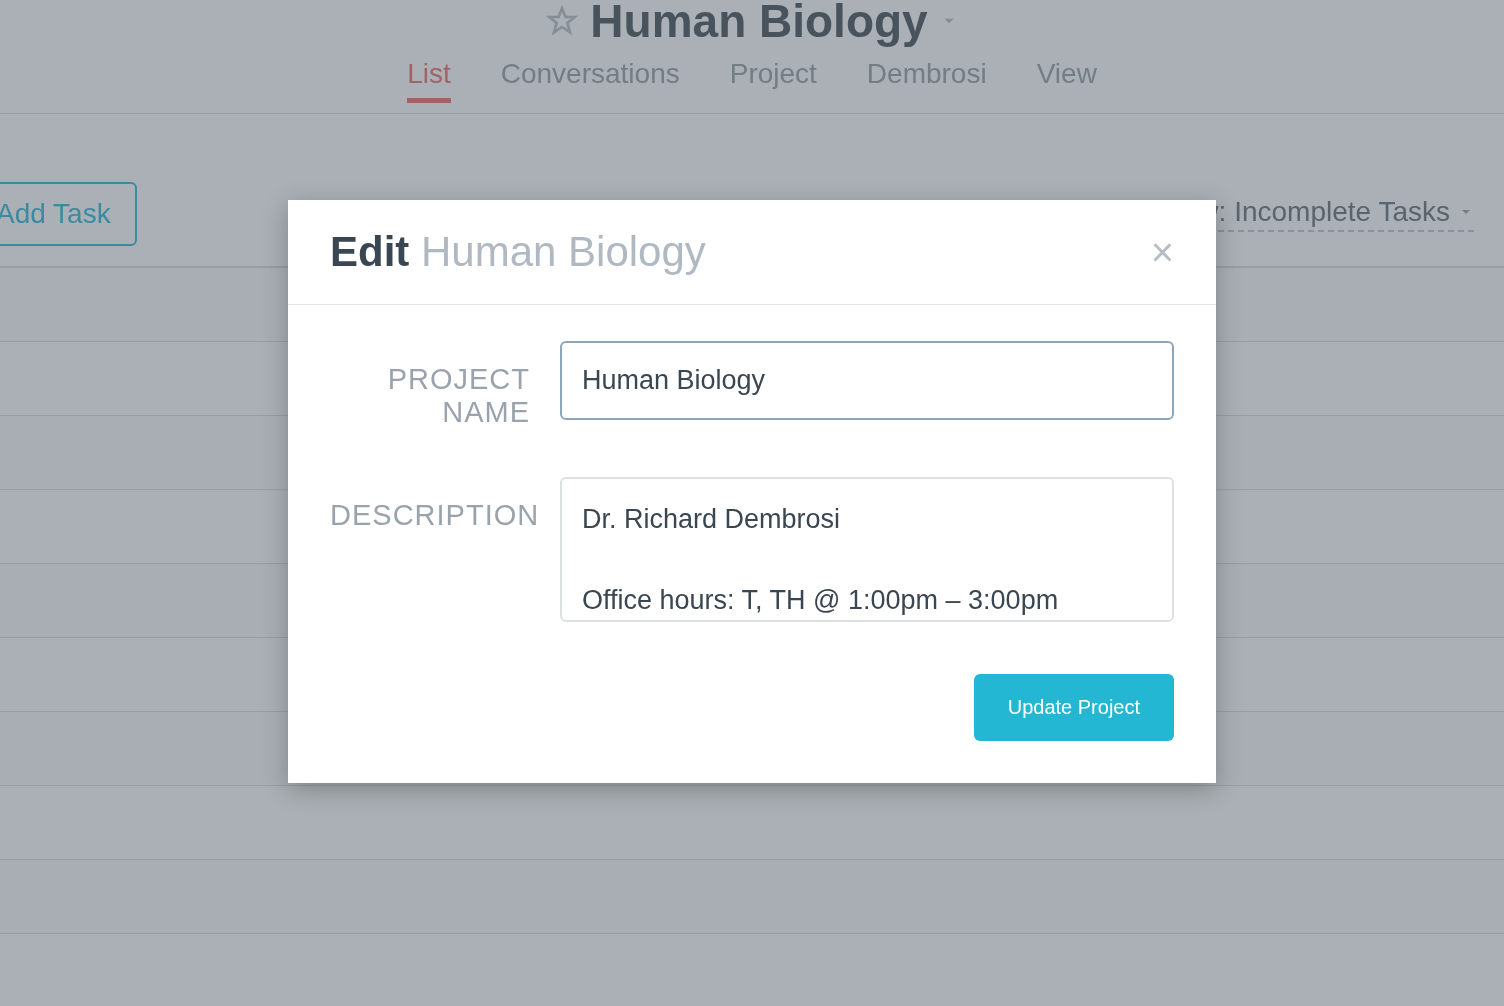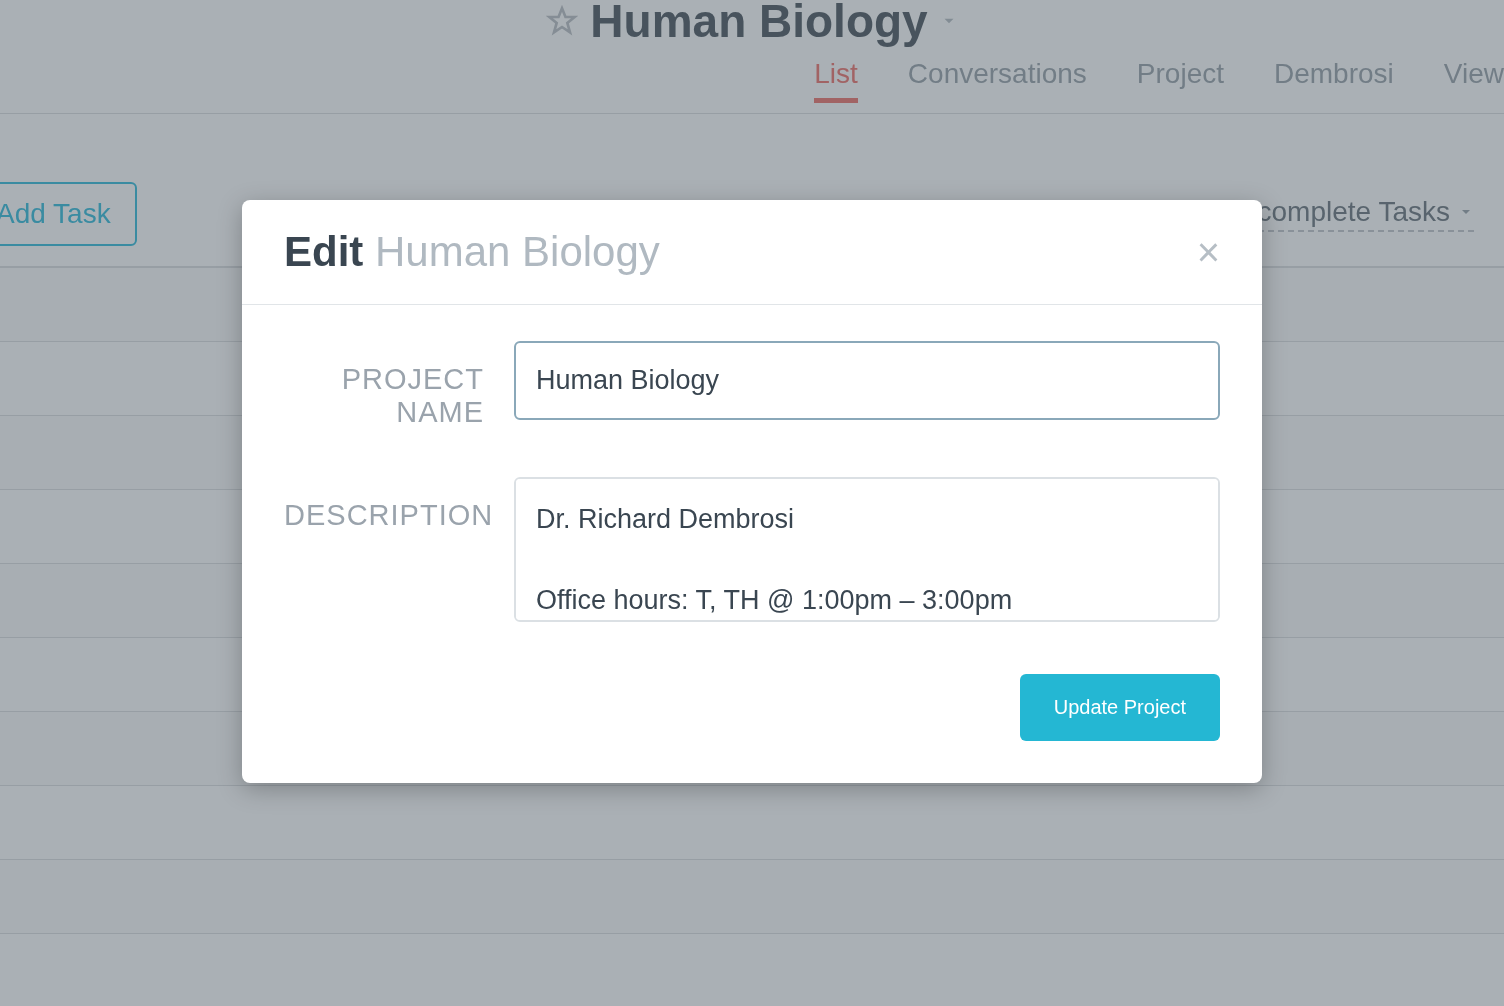--- a/index.html
+++ b/index.html
@@ -30,21 +30,21 @@
     font-weight: 600;
     color: #3a4651;
   }
   .title-caret {
     width: 18px; height: 18px;
     fill: #aab2ba;
   }
 
   .tabs {
     display: flex;
-    justify-content: flex-end;
+    justify-content: center;
     gap: 50px;
     font-size: 28px;
     color: #8a96a0;
     padding-bottom: 10px;
     border-bottom: 1px solid #d1d5d9;
   }
   .tab { padding-bottom: 8px; cursor: pointer; }
   .tab.active {
     color: #e4645f;
     border-bottom: 5px solid #e4645f;
@@ -96,23 +96,23 @@
   .overlay {
     position: absolute;
     inset: 0;
     background: rgba(88, 98, 107, 0.48);
     display: flex;
     align-items: flex-start;
     justify-content: center;
     padding-top: 200px;
   }
   .modal {
-    width: 1020px;
+    width: 928px;
     background: #fff;
-    border-radius: 8px;
+    border-radius: 0;
     box-shadow: 0 6px 24px rgba(0,0,0,0.25);
   }
   .modal-header {
     display: flex;
     justify-content: space-between;
     align-items: center;
     padding: 28px 42px;
     border-bottom: 1px solid #e1e5e8;
   }
   .modal-title {

